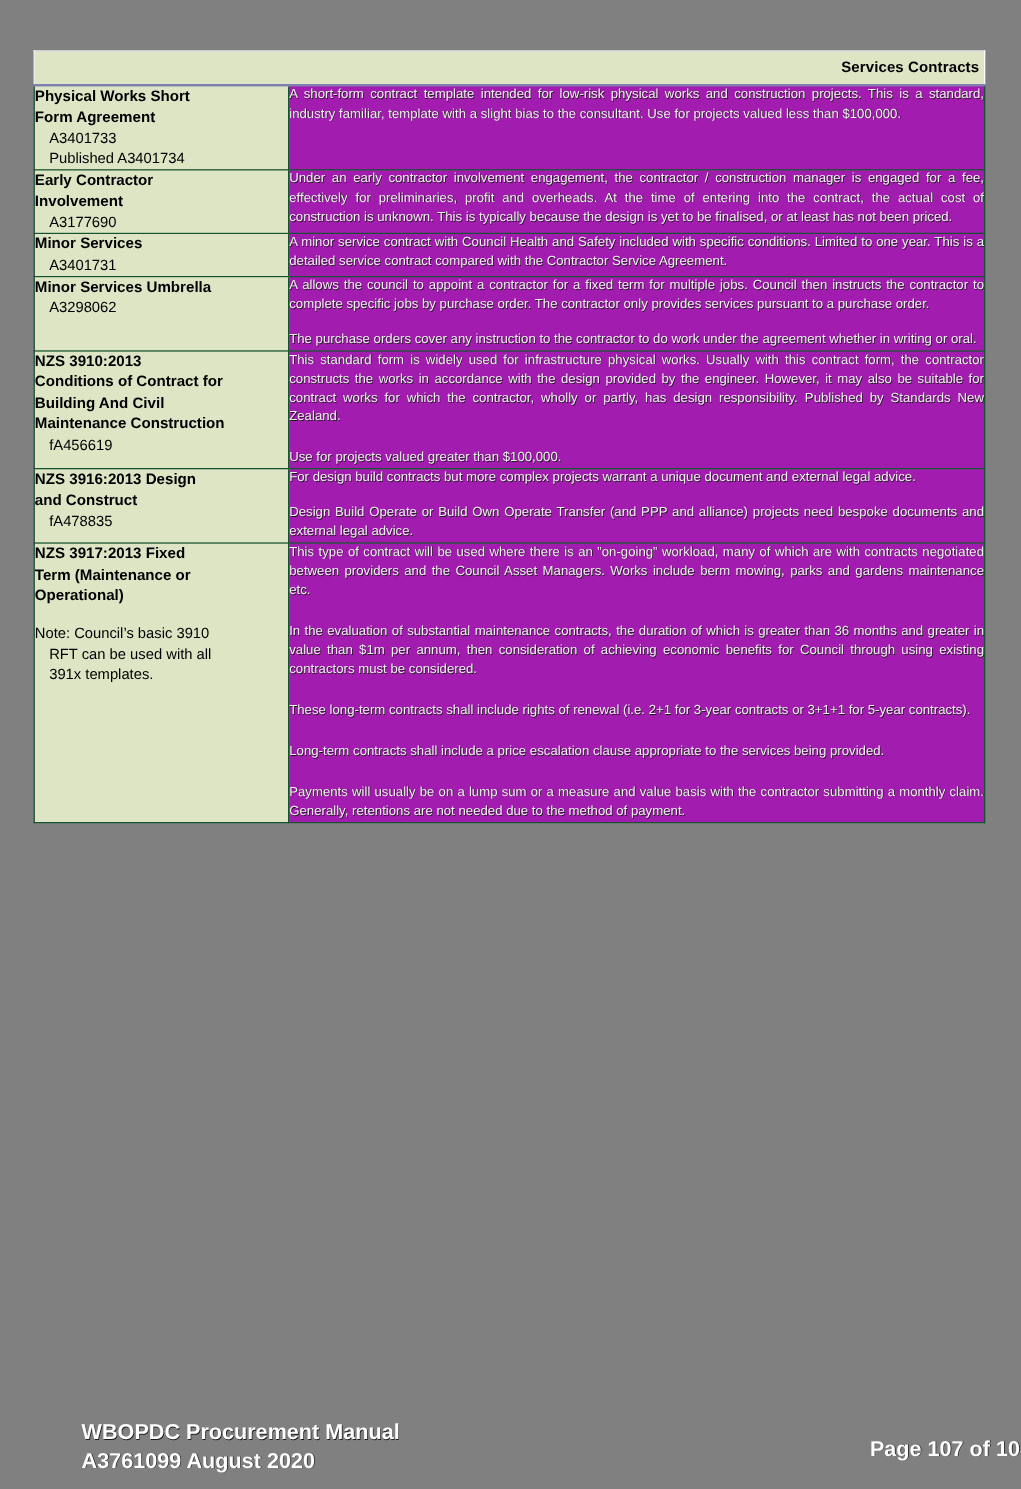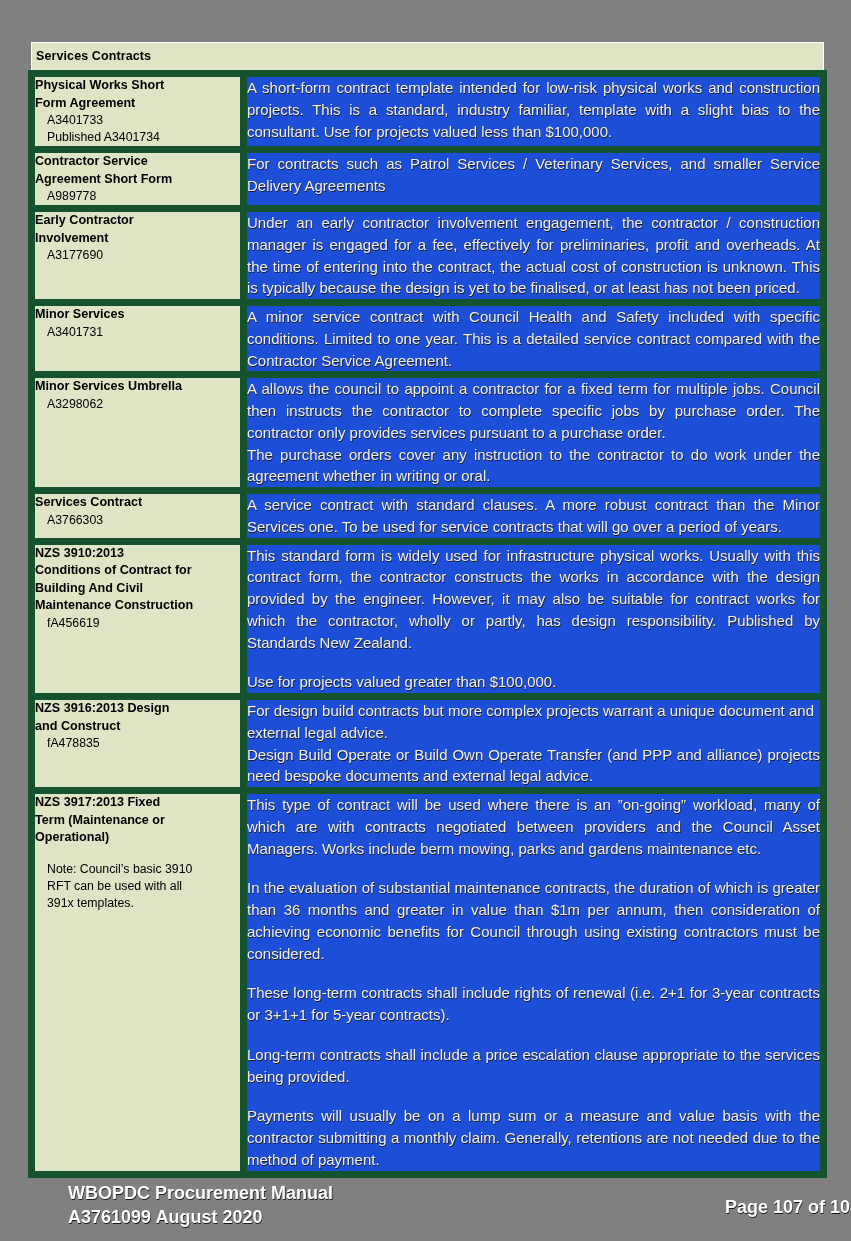--- a/index.html
+++ b/index.html
@@ -29,28 +29,28 @@
     top: 42px;
     width: 792px;
     border-collapse: collapse;
     table-layout: fixed;
     border: 1px solid #ffffff;
   }
 
   .doc-table td {
     vertical-align: top;
     padding: 0;
-    border: 7px solid #14532d;
+    border: 1px solid #14532d;
   }
 
   
   .section-head td {
     background: #dde5c5;
     color: #000000;
-    text-align: left;
+    text-align: right;
     font-weight: bold;
     font-size: 12.5px;
     padding: 6px 4px 7px 4px;
     border-bottom: 2px solid #8080b0;
     border-left: 1px solid #ffffff;
     border-right: 1px solid #ffffff;
     border-top: 1px solid #ffffff;
     letter-spacing: 0.1px;
   }
 
@@ -74,38 +74,38 @@
     line-height: 1.39;
     display: block;
     padding-left: 12px;
   }
   .label-note {
     font-weight: normal;
     font-size: 12.3px;
     line-height: 1.39;
     display: block;
     margin-top: 14px;
-    padding-left: 12px;
   }
 
   
   .desc-cell {
-    background: #1d4ed8;
+    background: #a21caf;
     padding: 6px 10px 7px 10px;
     color: #f2f2f2;
-    font-size: 15px;
+    font-size: 11px;
     line-height: 1.45;
     text-align: justify;
     text-justify: inter-word;
     text-shadow: 0.6px 0.6px 0px #1a1a1a;
   }
   .desc-cell p {
     margin: 0 0 0 0;
   }
   .desc-cell p + p {
+    margin-top: 13px;
   }
   .desc-cell p.tight + p.tight {
     margin-top: 18px;
   }
   .desc-cell p.nojust {
     text-align: left;
   }
 
   
   .footer {
@@ -146,30 +146,20 @@
           <span class="label-title">Physical Works Short</span>
           <span class="label-title">Form Agreement</span>
           <span class="label-sub">A3401733</span>
           <span class="label-sub">Published A3401734</span>
         </td>
         <td class="desc-cell">
           <p>A short-form contract template intended for low-risk physical works and construction projects. This is a standard, industry familiar, template with a slight bias to the consultant. Use for projects valued less than $100,000.</p>
         </td>
       </tr>
 
-      <tr>
-        <td class="label-cell">
-          <span class="label-title">Contractor Service</span>
-          <span class="label-title">Agreement Short Form</span>
-          <span class="label-sub">A989778</span>
-        </td>
-        <td class="desc-cell">
-          <p>For contracts such as Patrol Services / Veterinary Services, and smaller Service Delivery Agreements</p>
-        </td>
-      </tr>
 
       <tr>
         <td class="label-cell">
           <span class="label-title">Early Contractor</span>
           <span class="label-title">Involvement</span>
           <span class="label-sub">A3177690</span>
         </td>
         <td class="desc-cell">
           <p>Under an early contractor involvement engagement, the contractor / construction manager is engaged for a fee, effectively for preliminaries, profit and overheads. At the time of entering into the contract, the actual cost of construction is unknown. This is typically because the design is yet to be finalised, or at least has not been priced.</p>
         </td>
@@ -190,29 +180,20 @@
         <td class="label-cell">
           <span class="label-title">Minor Services Umbrella</span>
           <span class="label-sub">A3298062</span>
         </td>
         <td class="desc-cell">
           <p>A allows the council to appoint a contractor for a fixed term for multiple jobs. Council then instructs the contractor to complete specific jobs by purchase order. The contractor only provides services pursuant to a purchase order.</p>
           <p>The purchase orders cover any instruction to the contractor to do work under the agreement whether in writing or oral.</p>
         </td>
       </tr>
 
-      <tr>
-        <td class="label-cell">
-          <span class="label-title">Services Contract</span>
-          <span class="label-sub">A3766303</span>
-        </td>
-        <td class="desc-cell">
-          <p>A service contract with standard clauses. A more robust contract than the Minor Services one.  To be used for service contracts that will go over a period of years.</p>
-        </td>
-      </tr>
 
 
       <tr>
         <td class="label-cell">
           <span class="label-title">NZS 3910:2013</span>
           <span class="label-title">Conditions of Contract for</span>
           <span class="label-title">Building And Civil</span>
           <span class="label-title">Maintenance Construction</span>
           <span class="label-sub">fA456619</span>
         </td>

